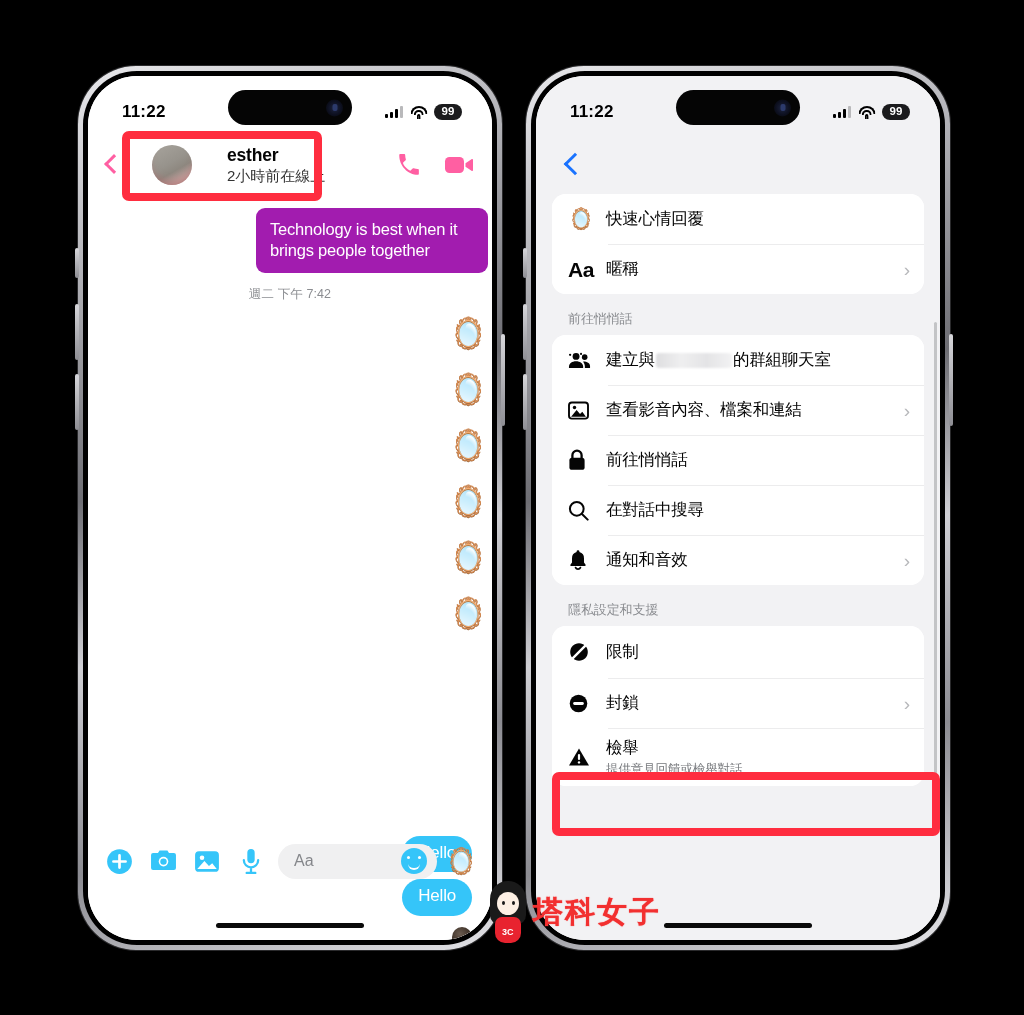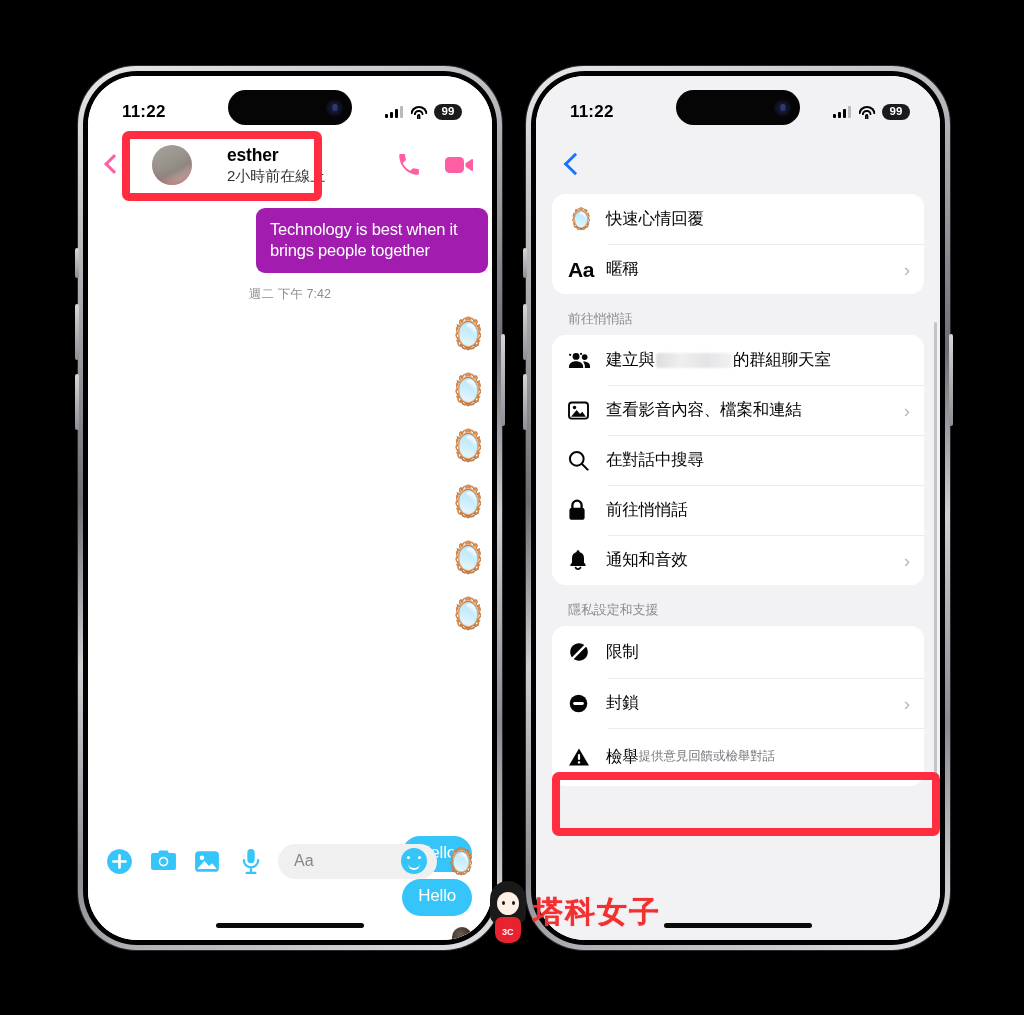--- a/index.html
+++ b/index.html
@@ -408,36 +408,36 @@
                       <circle cx="6.8" cy="6.8" r="1.8" fill="#050505"></circle>
                       <path d="M3.2 16.6 9 9.6l3.6 4 2.4-2.2 3.8 5.2z" fill="#050505"></path>
                     </svg>
                 </span>
                 <span class="row-lbl">查看影音內容、檔案和連結</span>
                 <span class="chev">›</span>
               </div>
 
               <div class="row">
                 <span class="row-ic">
+                  <svg width="18" height="22" viewBox="0 0 18 22">
+                      <path d="M4.4 9V6.2a4.6 4.6 0 1 1 9.2 0V9" stroke="#050505" stroke-width="2.3" fill="none"></path>
+                      <rect x="1.4" y="8.8" width="15.2" height="12" rx="2.6" fill="#050505"></rect>
+                    </svg>
+                </span>
+                <span class="row-lbl">前往悄悄話</span>
+              </div>
+
+              <div class="row">
+                <span class="row-ic">
                   <svg width="21" height="21" viewBox="0 0 22 22">
                       <circle cx="9.2" cy="9.2" r="7.2" stroke="#050505" stroke-width="2.1" fill="none"></circle>
                       <path d="M14.6 14.6 20.6 20.6" stroke="#050505" stroke-width="2.1" stroke-linecap="round"></path>
                     </svg>
                 </span>
                 <span class="row-lbl">在對話中搜尋</span>
-              </div>
-
-              <div class="row">
-                <span class="row-ic">
-                  <svg width="18" height="22" viewBox="0 0 18 22">
-                      <path d="M4.4 9V6.2a4.6 4.6 0 1 1 9.2 0V9" stroke="#050505" stroke-width="2.3" fill="none"></path>
-                      <rect x="1.4" y="8.8" width="15.2" height="12" rx="2.6" fill="#050505"></rect>
-                    </svg>
-                </span>
-                <span class="row-lbl">前往悄悄話</span>
               </div>
 
               <div class="row">
                 <span class="row-ic">
                   <svg width="20" height="22" viewBox="0 0 20 22">
                       <path d="M10 1.2a1.4 1.4 0 0 1 1.4 1.4v.5A6.4 6.4 0 0 1 16 9.4v4l1.6 2.4c.3.5 0 1.2-.6 1.2H3c-.6 0-1-.7-.6-1.2L4 13.4v-4a6.4 6.4 0 0 1 4.6-6.3v-.5A1.4 1.4 0 0 1 10 1.2z" fill="#050505"></path>
                       <path d="M7.6 18.6a2.6 2.6 0 0 0 4.8 0" stroke="#050505" stroke-width="1.8" fill="none" stroke-linecap="round"></path>
                     </svg>
                 </span>
                 <span class="row-lbl">通知和音效</span>
@@ -471,21 +471,21 @@
               </div>
 
               <div class="row" style="min-height:58px; align-items:center;">
                 <span class="row-ic">
                   <svg width="22" height="20" viewBox="0 0 22 20">
                       <path d="M11 1.4 21 18.6H1L11 1.4z" fill="#050505"></path>
                       <rect x="9.9" y="7" width="2.2" height="6" rx="1.1" fill="#fff"></rect>
                       <circle cx="11" cy="15.4" r="1.2" fill="#fff"></circle>
                     </svg>
                 </span>
-                <span class="row-lbl" style="flex-direction:row; align-items:flex-start;">
+                <span class="row-lbl" style="flex-direction:column; align-items:flex-start;">
                   <span>檢舉</span>
                   <span class="row-sub">提供意見回饋或檢舉對話</span>
                 </span>
               </div>
             </div>
 
             <div style="height:40px;"></div>
           </div>
 
           <div class="scrollbar"></div>

